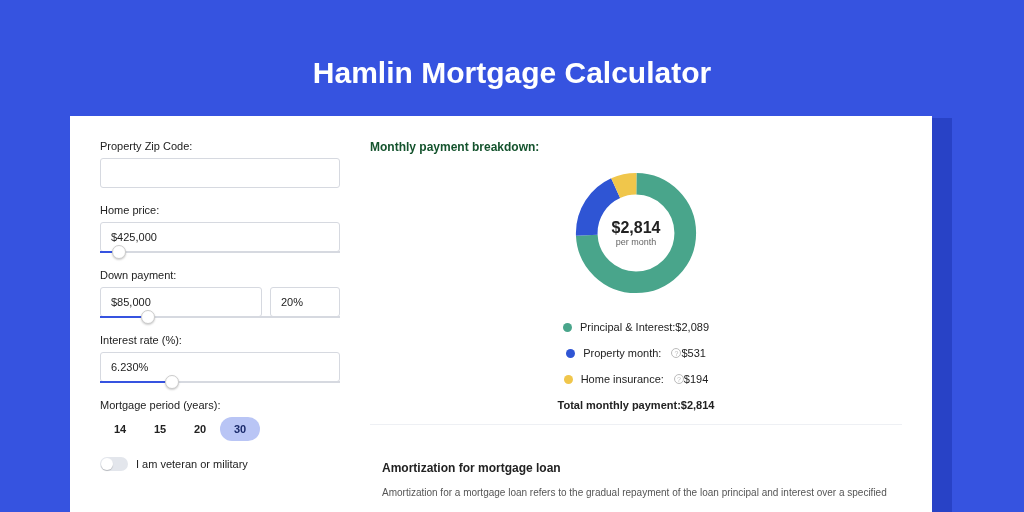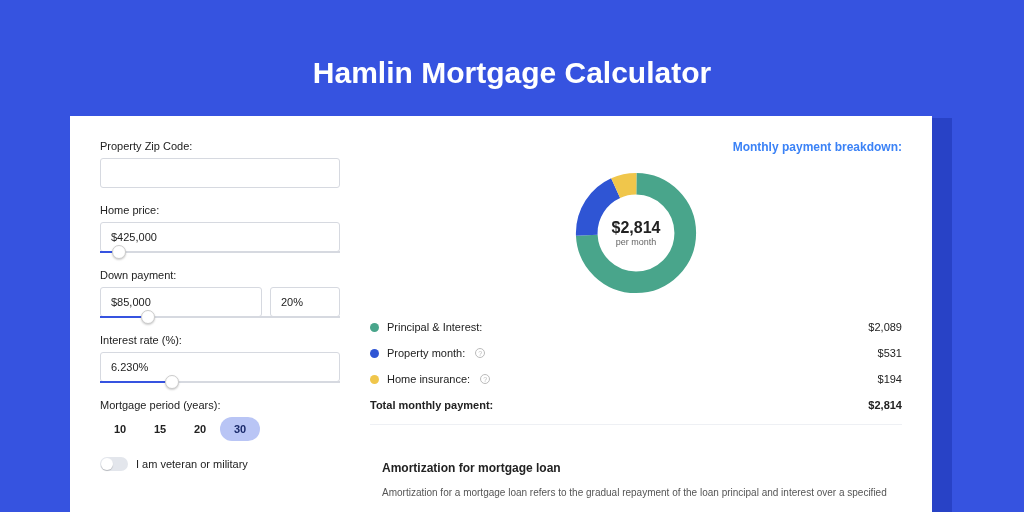--- a/index.html
+++ b/index.html
@@ -19,28 +19,28 @@
   .down-row .amt { flex: 1; }
   .down-row .pct { width: 70px; }
   .period-row { display: flex; gap: 0; }
   .period-btn { width: 40px; height: 24px; border: none; background: transparent; font-size: 11px; font-weight: 700; color: #222; cursor: pointer; border-radius: 3px; }
   .period-btn.active { background: #b9c5f5; color: #1a2a6b; border-radius: 12px; }
   .toggle-row { display: flex; align-items: center; gap: 8px; margin-top: 10px; }
   .toggle { width: 28px; height: 14px; border-radius: 7px; background: #e3e6ec; position: relative; }
   .toggle-knob { width: 12px; height: 12px; border-radius: 50%; background: #fff; position: absolute; top: 1px; left: 1px; box-shadow: 0 1px 1px rgba(0,0,0,0.2); }
   .toggle-label { font-size: 11px; color: #222; }
 
-  .section-title { font-size: 12px; font-weight: 700; color: #3b82f6; margin-bottom: 14px; text-align: right; }
+  .section-title { font-size: 12px; font-weight: 700; color: #14532d; margin-bottom: 14px; }
   .donut-wrap { display: flex; justify-content: center; margin-bottom: 16px; }
   .donut-box { position: relative; width: 130px; height: 130px; }
   .donut-center { position: absolute; inset: 0; display: flex; flex-direction: column; align-items: center; justify-content: center; }
   .donut-amt { font-size: 16px; font-weight: 700; color: #222; }
   .donut-sub { font-size: 9px; color: #666; text-align: right; }
 
-  .legend-row { display: flex; align-items: center; justify-content: space-between; padding: 7px 0; }
+  .legend-row { display: flex; align-items: center; justify-content: center; padding: 7px 0; }
   .legend-left { display: flex; align-items: center; gap: 8px; }
   .legend-dot { width: 9px; height: 9px; border-radius: 50%; }
   .legend-label { font-size: 11px; color: #222; }
   .legend-val { font-size: 11px; color: #222; }
   .info-icon { width: 10px; height: 10px; border: 1px solid #bbb; border-radius: 50%; display: inline-flex; align-items: center; justify-content: center; font-size: 7px; color: #bbb; margin-left: 2px; }
   .total-row .legend-label, .total-row .legend-val { font-weight: 700; }
   .divider { height: 1px; background: #eef0f4; margin-top: 6px; }
 
   .amort-card { margin-top: 20px; padding-top: 16px; margin-left: 12px; }
   .amort-title { font-size: 12px; font-weight: 700; color: #222; margin-bottom: 10px; }
@@ -87,21 +87,21 @@
         <input class="text-input" value="6.230%" style="">
         <div class="slider-rail">
           <div class="slider-fill" style="width:30%"></div>
           <div class="slider-thumb" style="left:30%"></div>
         </div>
       </div>
 
       <div class="group">
         <div class="field-label">Mortgage period (years):</div>
         <div class="period-row">
-          <button class="period-btn">10</button>
+          <button class="period-btn">14</button>
           <button class="period-btn">15</button>
           <button class="period-btn">20</button>
           <button class="period-btn active">30</button>
         </div>
       </div>
 
       <div class="toggle-row">
         <div class="toggle">
           <div class="toggle-knob"></div>
         </div>

